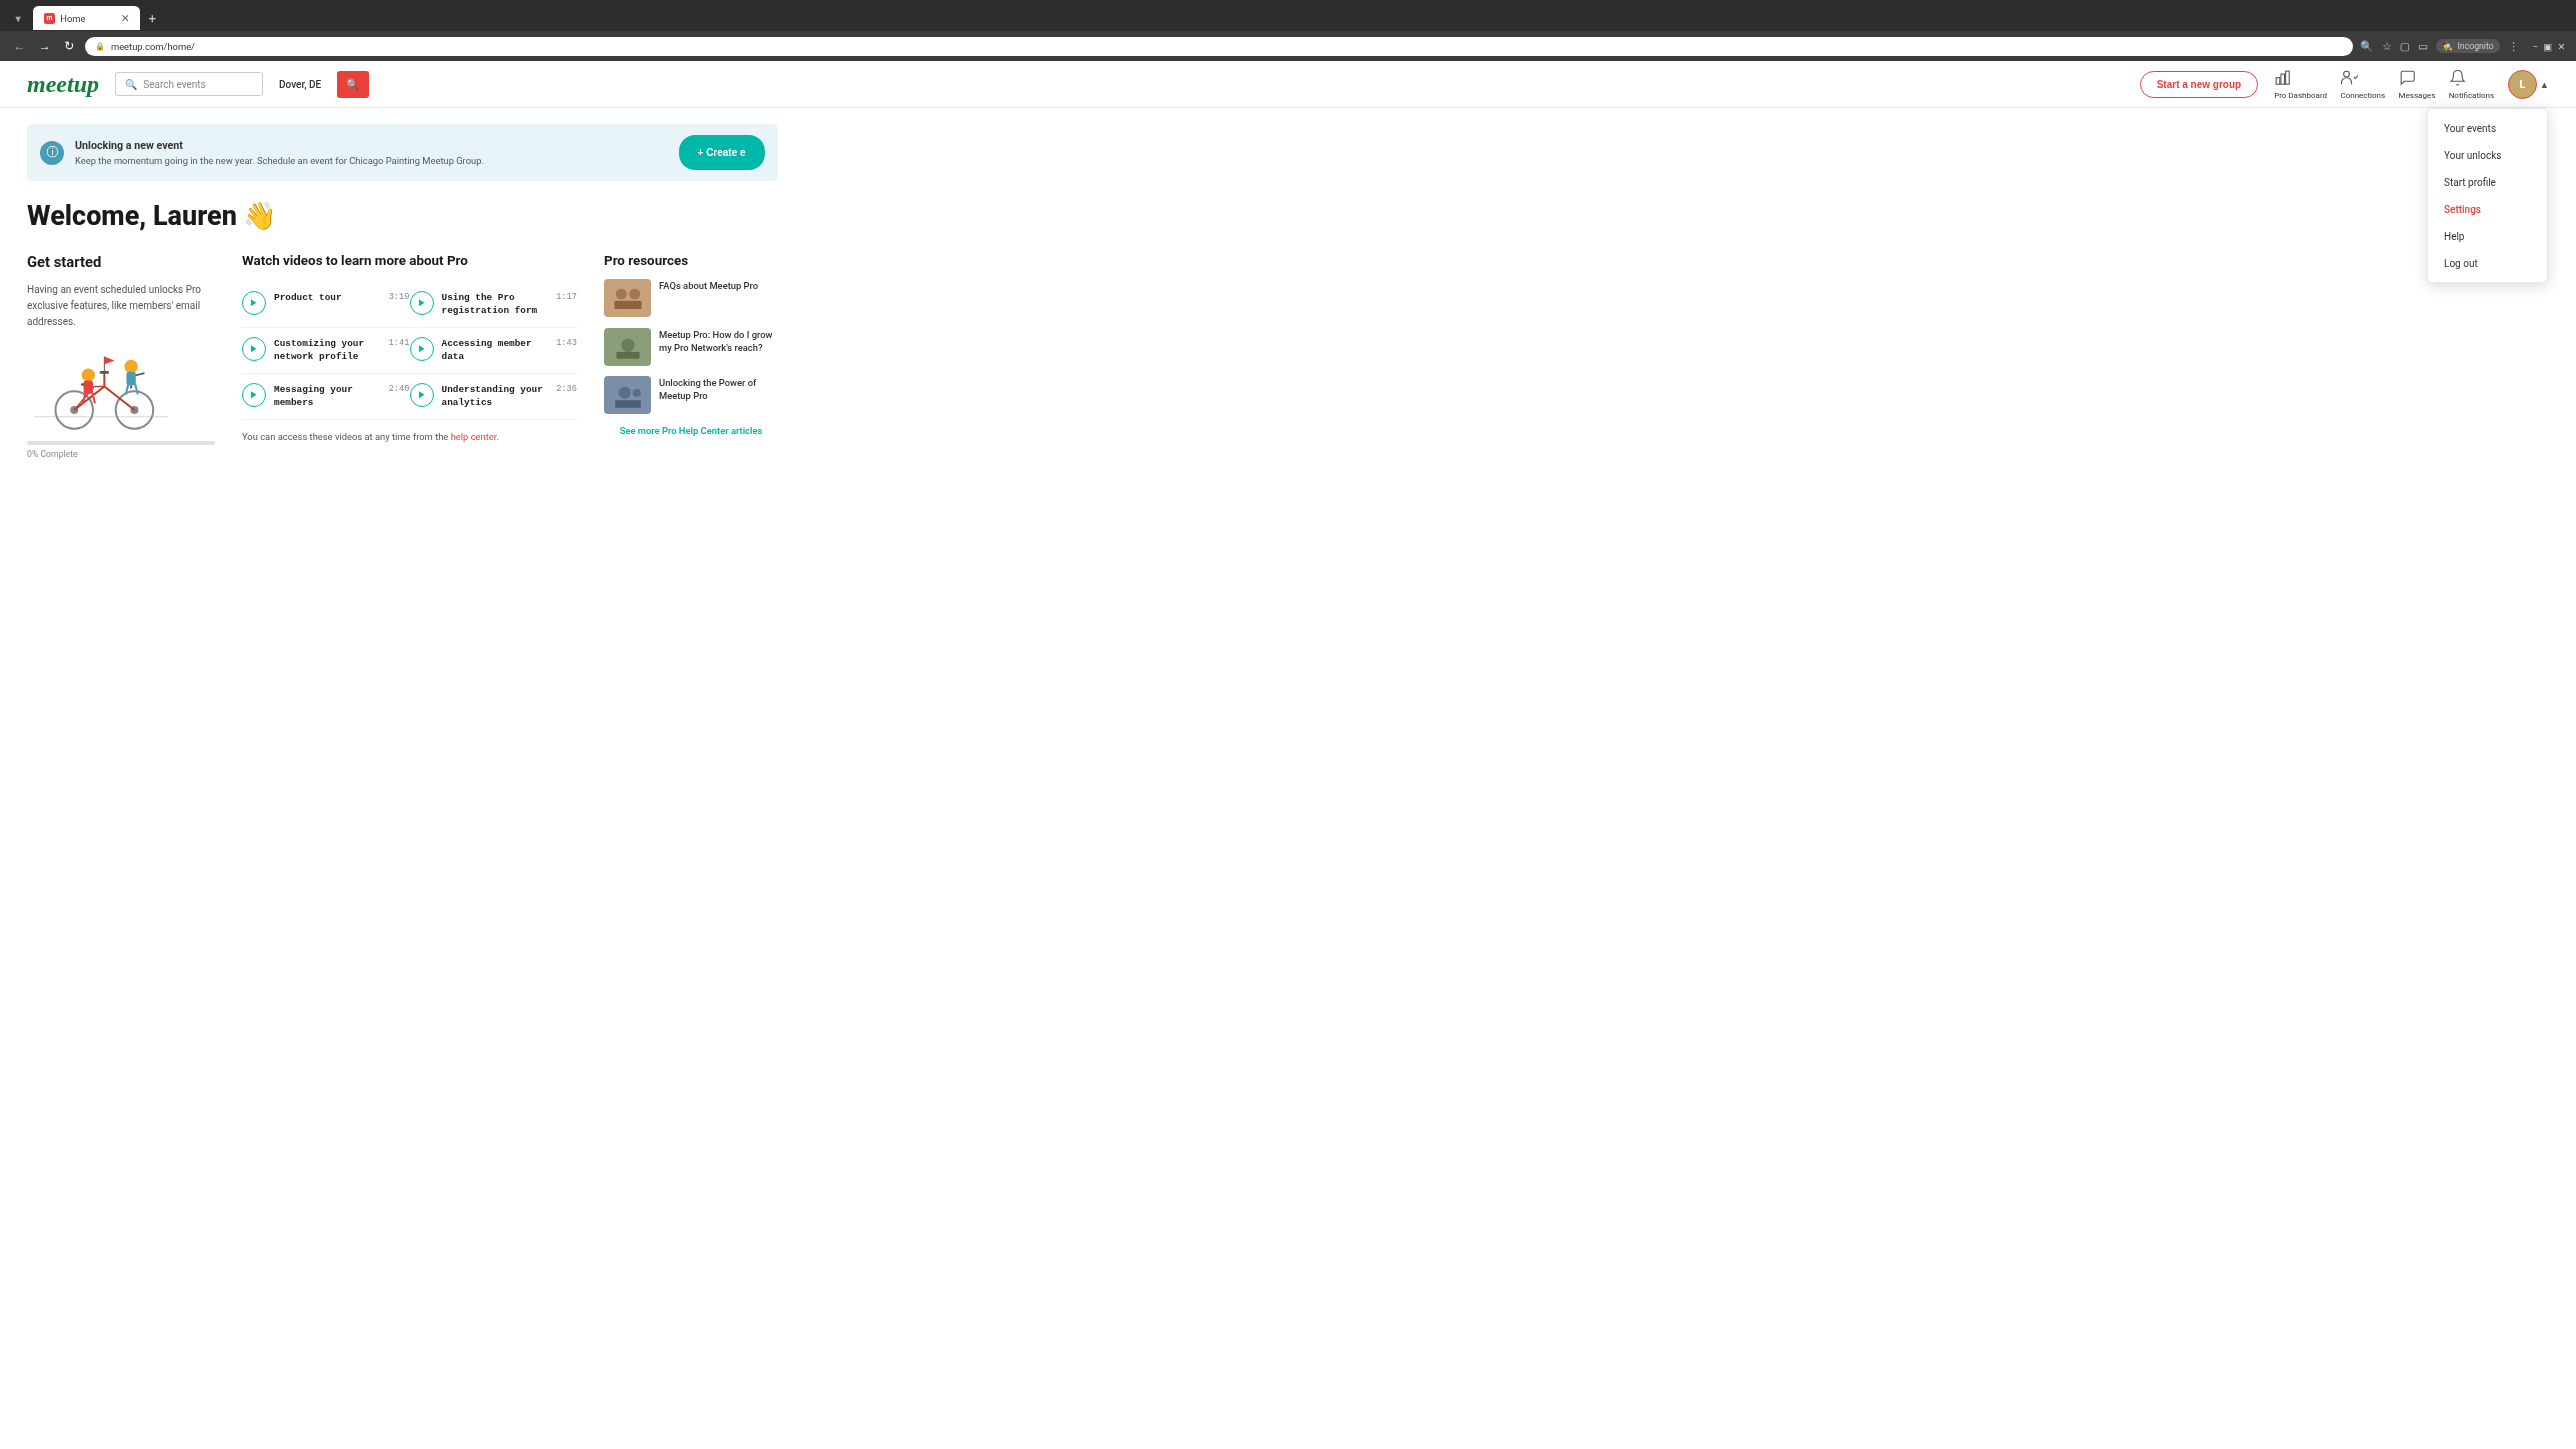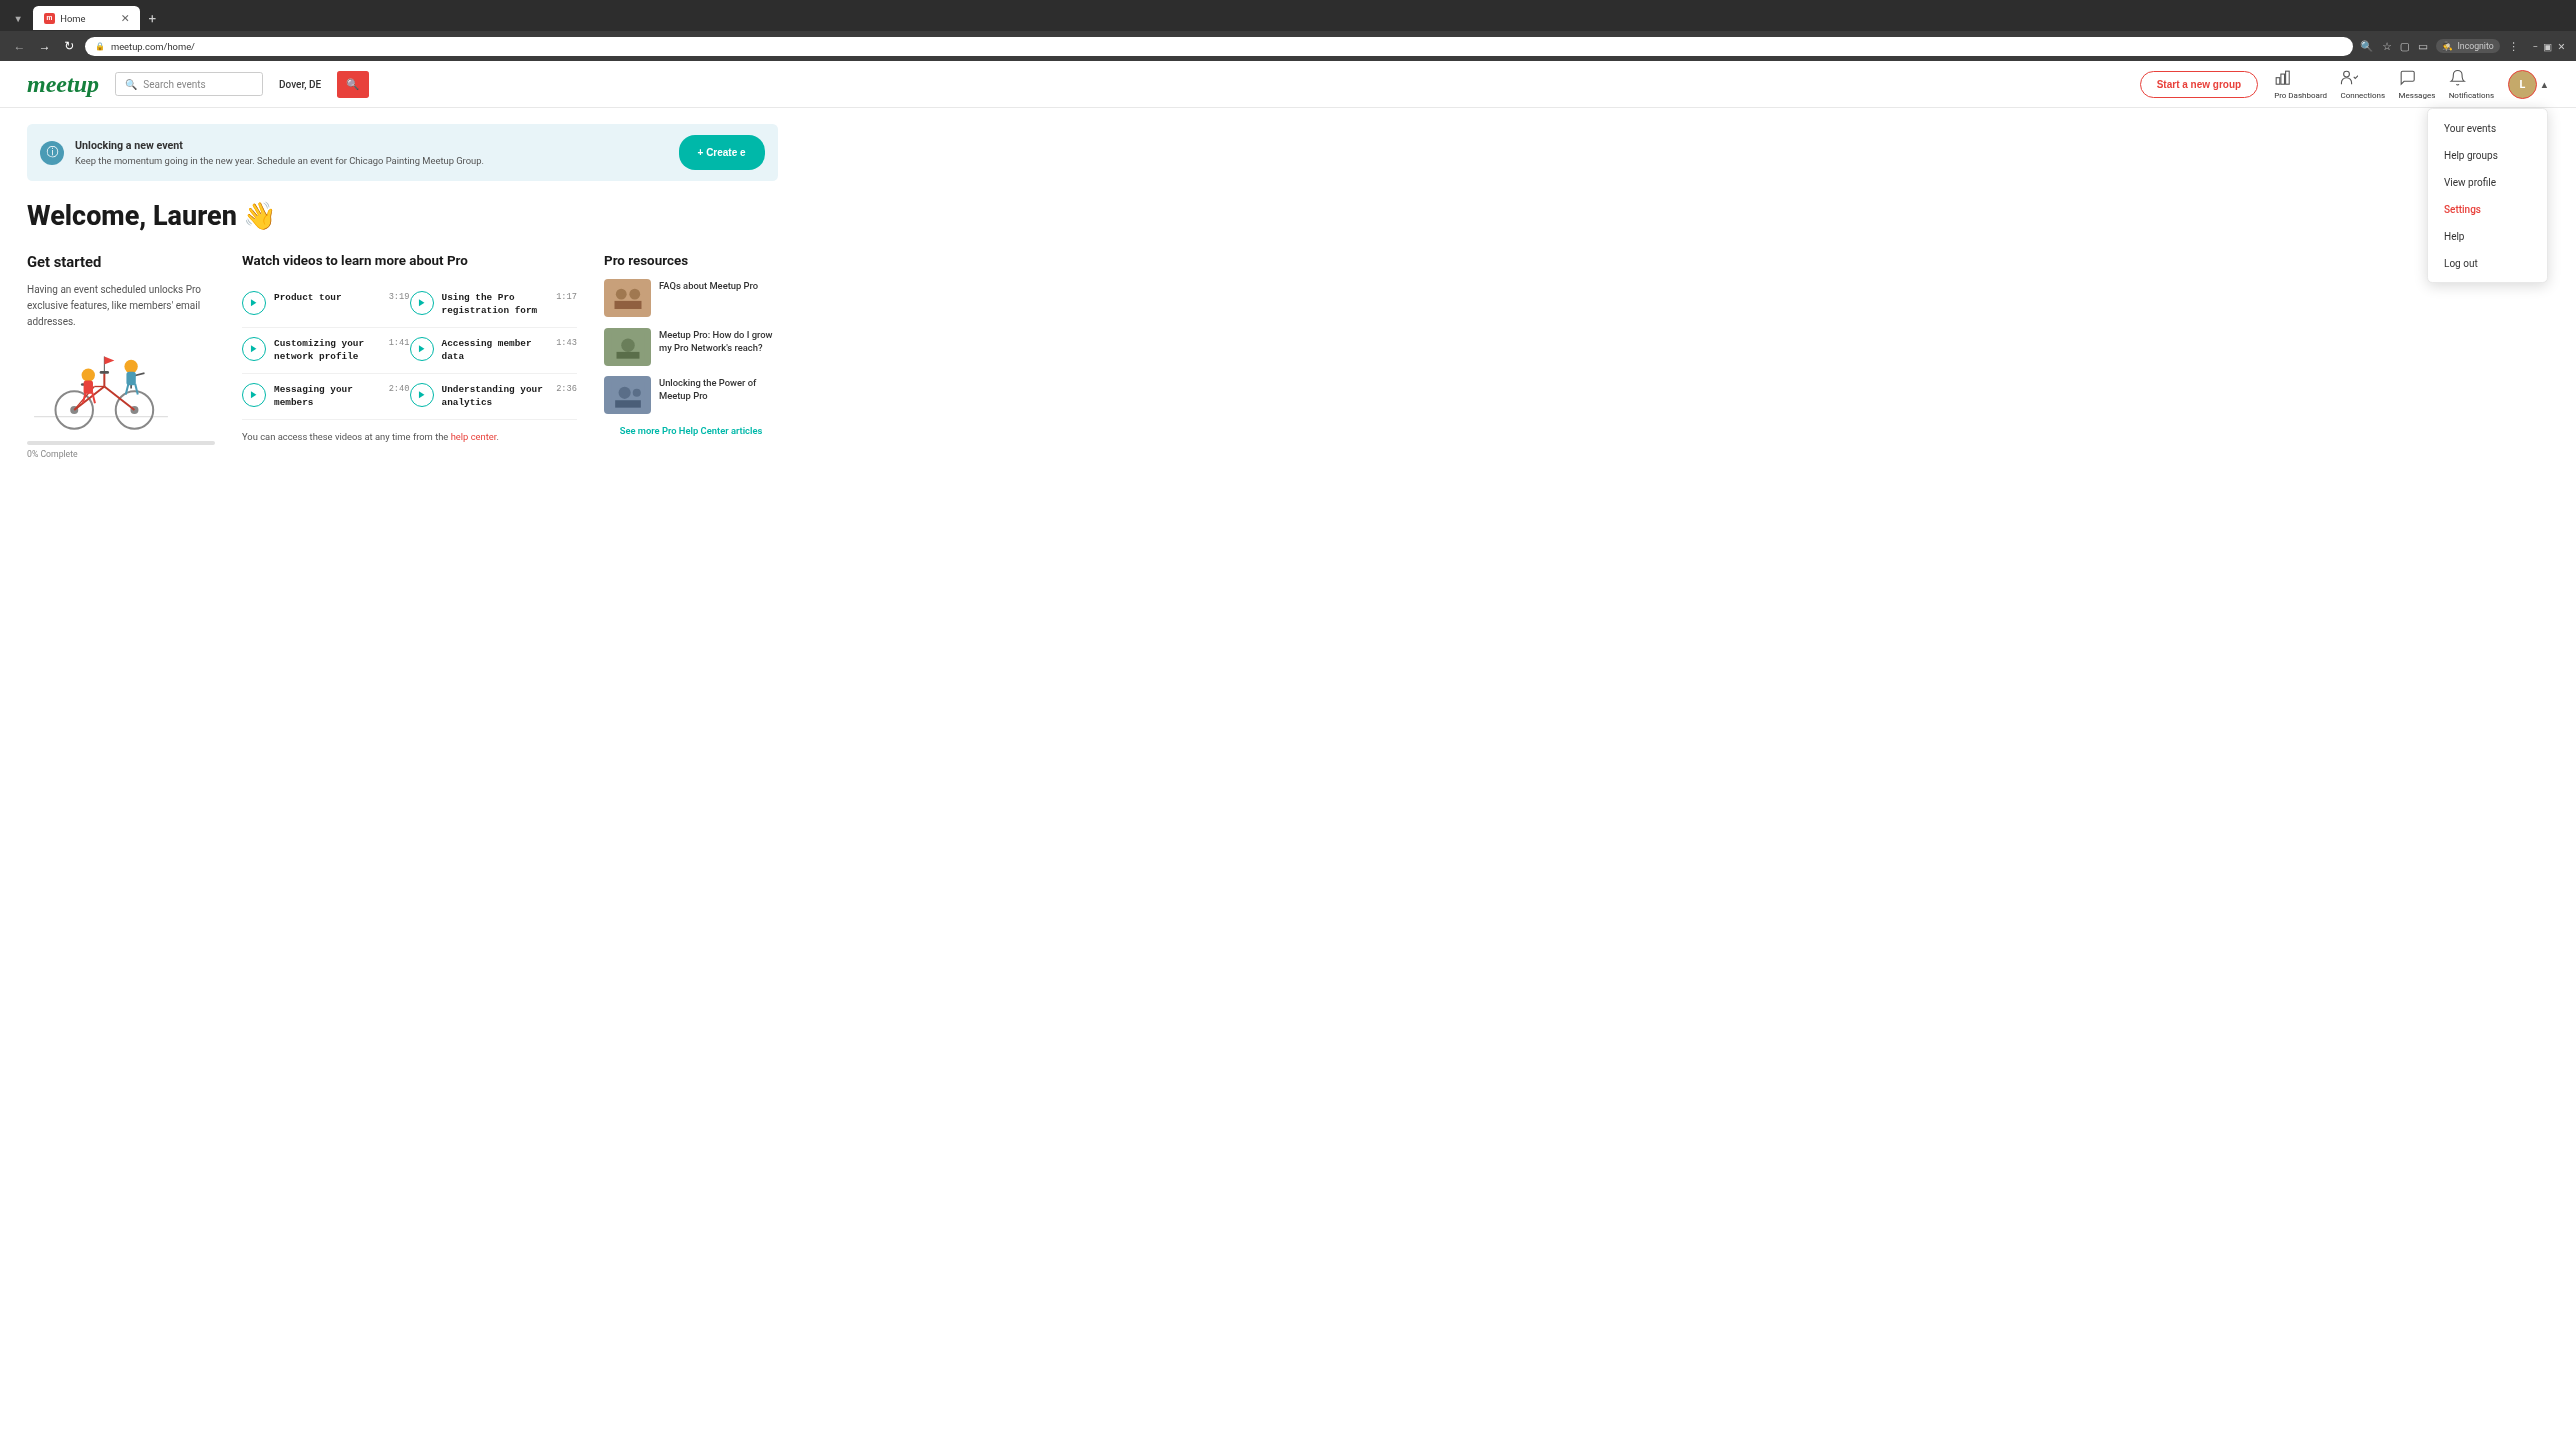--- a/index.html
+++ b/index.html
@@ -174,22 +174,22 @@
         <span class="nav-icon-label">Notifications</span>
       </div>
       <div class="avatar-wrapper" style="display:flex;align-items:center;">
         <div class="avatar-circle">L</div>
         <span class="avatar-chevron">▲</span>
       </div>
     </div>
 
     <div class="dropdown-menu">
       <a class="dropdown-item">Your events</a>
-      <a class="dropdown-item">Help groups</a>
-      <a class="dropdown-item">View profile</a>
+      <a class="dropdown-item">Your unlocks</a>
+      <a class="dropdown-item">Start profile</a>
       <a class="dropdown-item active" style="color: rgb(232, 65, 59);">Settings</a>
       <a class="dropdown-item">Help</a>
       <a class="dropdown-item">Log out</a>
     </div>
   </nav>
 
   <div class="main-content">
 
     <div class="banner">
       <div class="banner-icon">ⓘ</div>

